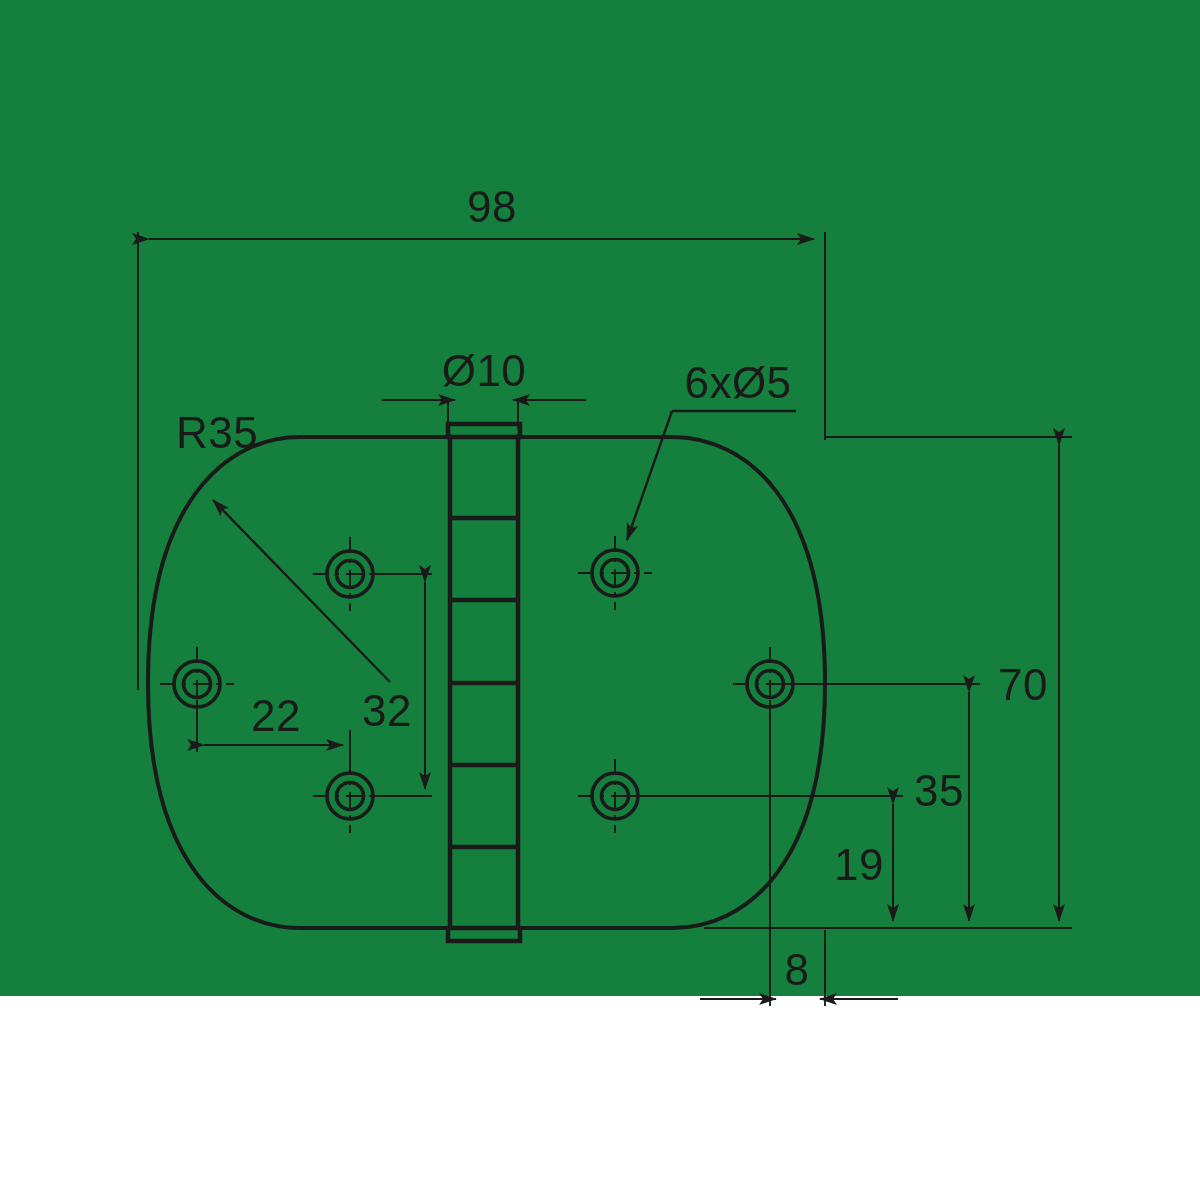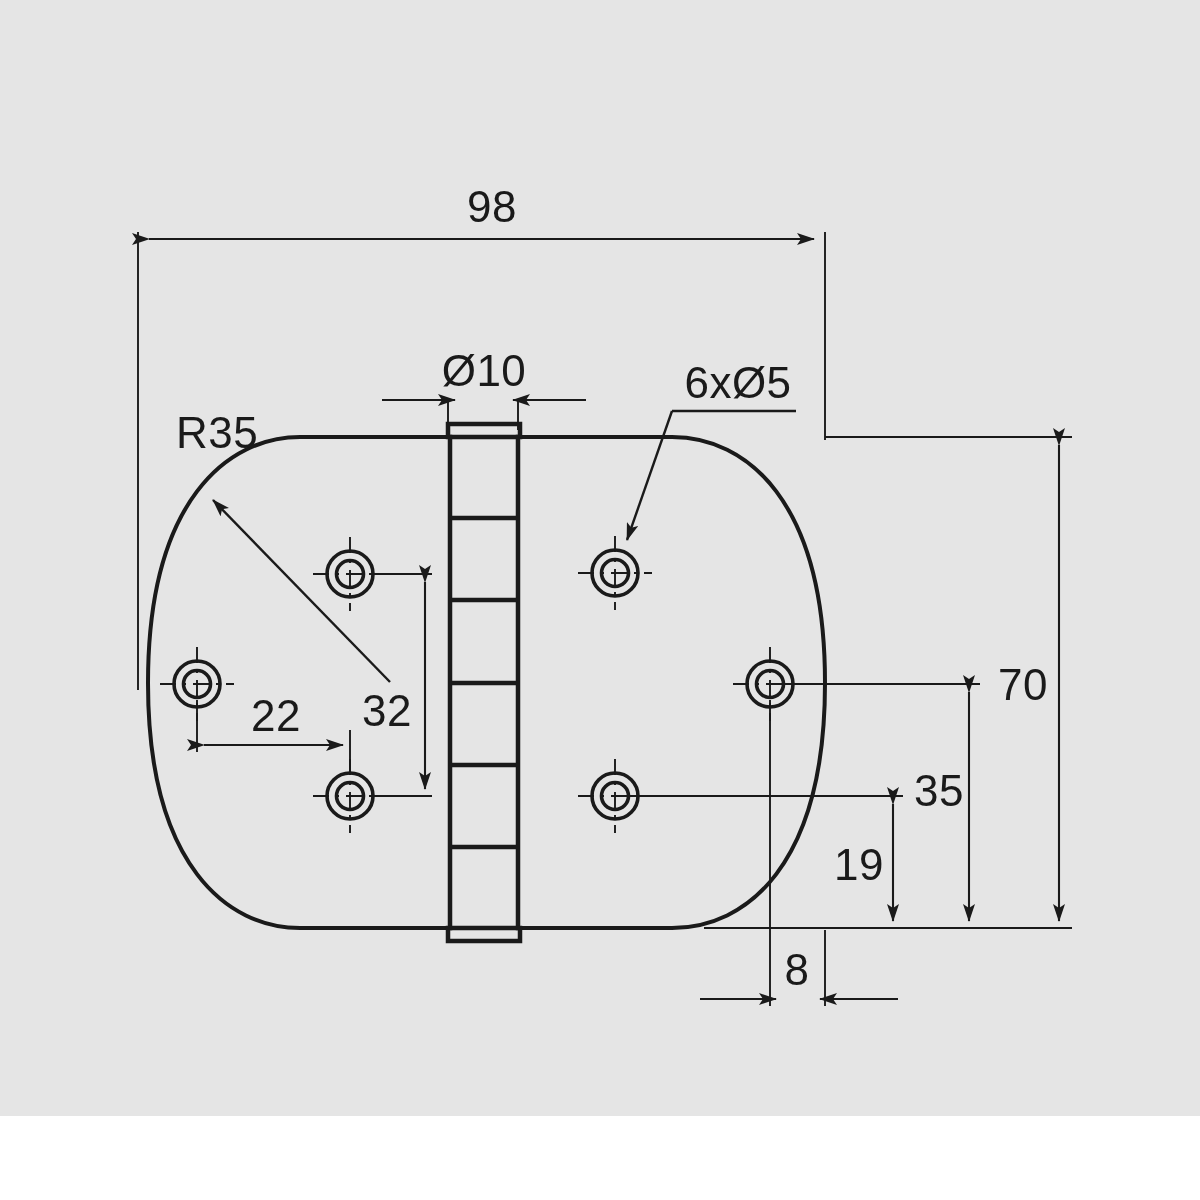--- a/index.html
+++ b/index.html
@@ -9,22 +9,22 @@
   }
   body {
     width: 1200px;
     height: 1200px;
     font-family: "Liberation Sans", sans-serif;
     overflow: hidden;
   }
   #drawing-root {
     position: relative;
     width: 1200px;
-    height: 1116px;
-    background: #e5e5e5;
+    height: 996px;
+    background: #15803d;
     text-align: right;
   }
   svg.sheet {
     display: block;
     width: 1200px;
     height: 1200px;
   }
   .outline {
     fill: none;
     stroke: #1a1a1a;

